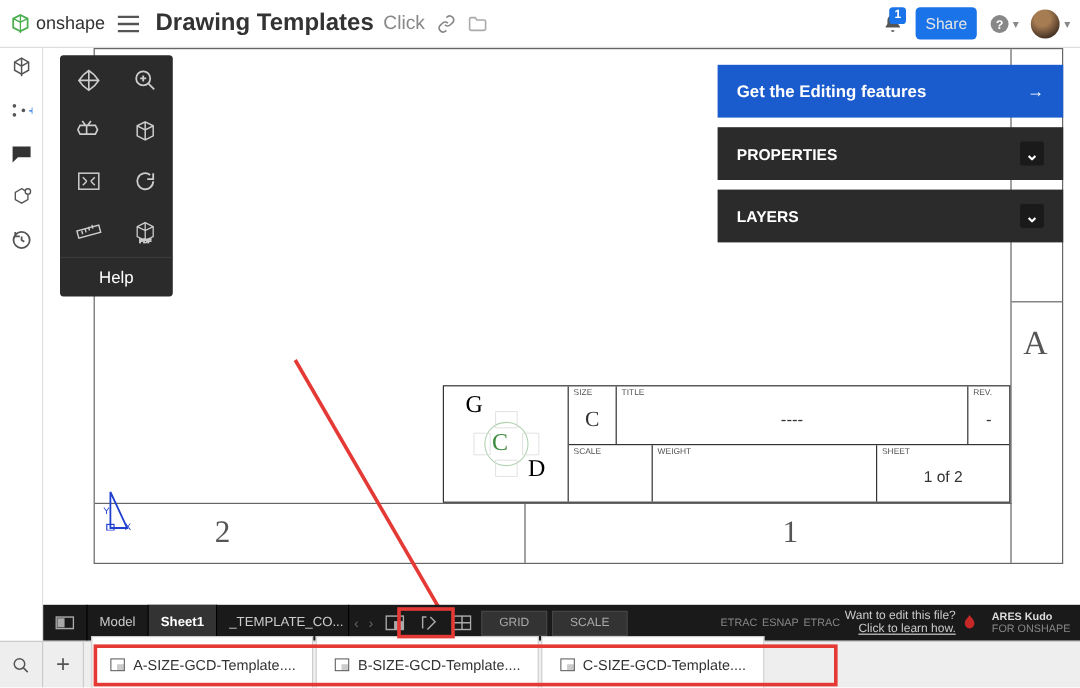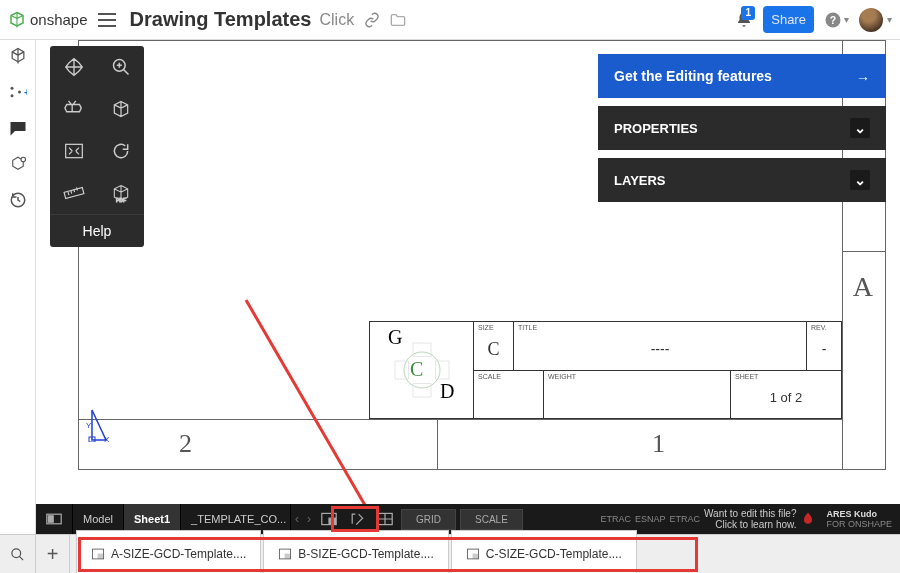--- a/index.html
+++ b/index.html
@@ -74,21 +74,21 @@
 
 .arrow-svg { position: absolute; left: 200px; top: 250px; pointer-events: none; }
 
 
 .statusbar { position: absolute; left: 36px; right: 0; bottom: 39px; height: 30px; background: #1a1a1a; display: flex; align-items: center; color: #ccc; font-size: 11px; }
 .sb-item { padding: 0 10px; height: 100%; display: flex; align-items: center; cursor: pointer; border-right: 1px solid #000; }
 .sb-item.active { background: #333; color: #fff; font-weight: 700; }
 .sb-btn { background: #333; border: 1px solid #444; padding: 4px 14px; font-size: 10px; color: #aaa; margin: 0 2px; cursor: pointer; text-align: right; }
 .sb-right { margin-left: auto; display: flex; align-items: center; gap: 4px; padding-right: 8px; }
 .sb-promo { font-size: 10px; color: #ccc; text-align: right; line-height: 1.1; }
-.sb-promo a { color: #ccc; cursor: pointer; }
+.sb-promo a { color: #ccc; text-decoration: underline; cursor: pointer; }
 .ares-logo { font-size: 9px; color: #888; margin-left: 6px; }
 .ares-logo b { color: #ddd; }
 .sb-icon { padding: 0 6px; height: 100%; display: flex; align-items: center; cursor: pointer; color: #aaa; }
 .sb-chev { padding: 0 4px; color: #666; font-size: 12px; cursor: pointer; }
 
 
 .tabbar { position: absolute; left: 0; right: 0; bottom: 0; height: 39px; background: #eee; border-top: 1px solid #ccc; display: flex; align-items: stretch; }
 .tab-left-col { width: 36px; display: flex; flex-direction: column; align-items: center; justify-content: center; gap: 2px; border-right: 1px solid #ccc; }
 .tab-search { font-size: 14px; color: #555; cursor: pointer; }
 .tab-add { width: 34px; display: flex; align-items: center; justify-content: center; font-size: 20px; color: #555; cursor: pointer; border-right: 1px solid #ccc; }

